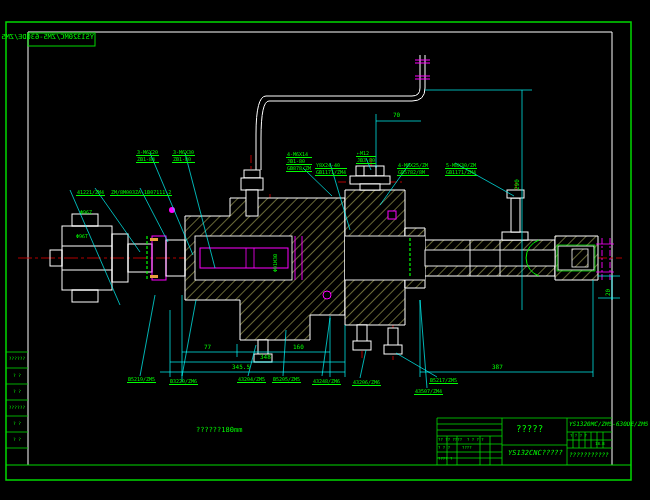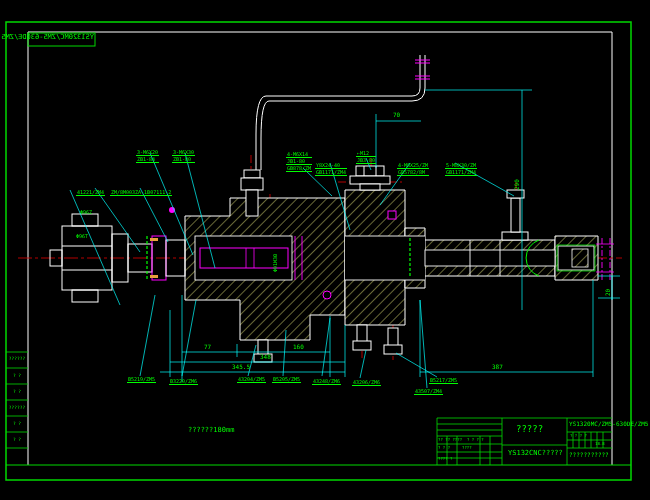--- a/index.html
+++ b/index.html
@@ -4,21 +4,21 @@
 <style>
   html,body{margin:0;padding:0;background:#000;}
   #stage{position:relative;width:650px;height:500px;background:#000;overflow:hidden;
          font-family:"DejaVu Sans Mono","Liberation Mono",monospace;}
   #stage svg{position:absolute;left:0;top:0;}
   .t{position:absolute;color:#00ff00;font-size:5px;line-height:6px;white-space:pre;z-index:3;}
   .lbl span{display:block;border-bottom:1px solid #00ff00;padding:0 1px;}
   .dim{font-size:6px;color:#00ff00;}
   .rot{transform:rotate(-90deg);transform-origin:left top;}
   .mir{transform:scaleX(-1);transform-origin:center;font-size:7px;letter-spacing:0px;}
-  .tb{font-size:6px;}
+  .tb{font-size:6px;font-style:italic;}
   .tiny{font-size:4px;line-height:5px;}
   .rev{font-size:4.5px;width:20px;text-align:center;}
 </style>
 </head>
 <body>
 
 <div id="stage">
 
 <svg width="650" height="500" viewBox="0 0 650 500">
   <defs>
@@ -249,21 +249,21 @@
 
   <div class="t dim" style="left:393px;top:112px;">70</div>
   <div class="t dim rot" style="left:514px;top:190px;">290</div>
   <div class="t dim rot" style="left:605px;top:296px;">20</div>
   <div class="t dim" style="left:204px;top:344px;">77</div>
   <div class="t dim" style="left:293px;top:344px;">160</div>
   <div class="t dim" style="left:260px;top:354px;">348</div>
   <div class="t dim" style="left:232px;top:364px;">345.5</div>
   <div class="t dim" style="left:492px;top:364px;">387</div>
 
-  <div class="t" style="left:188px;top:427px;font-size:7px;">??????180mm</div>
+  <div class="t" style="left:196px;top:427px;font-size:7px;">??????180mm</div>
 
   <div class="t rev" style="left:7px;top:356px;">??????</div>
   <div class="t rev" style="left:7px;top:373px;">? ?</div>
   <div class="t rev" style="left:7px;top:389px;">? ?</div>
   <div class="t rev" style="left:7px;top:405px;">??????</div>
   <div class="t rev" style="left:7px;top:421px;">? ?</div>
   <div class="t rev" style="left:7px;top:437px;">? ?</div>
 
   <div class="t tb" style="left:569px;top:421px;">YS1320MC/ZM5-630DE/ZM5</div>
   <div class="t" style="left:516px;top:426px;font-size:9px;">?????</div>

